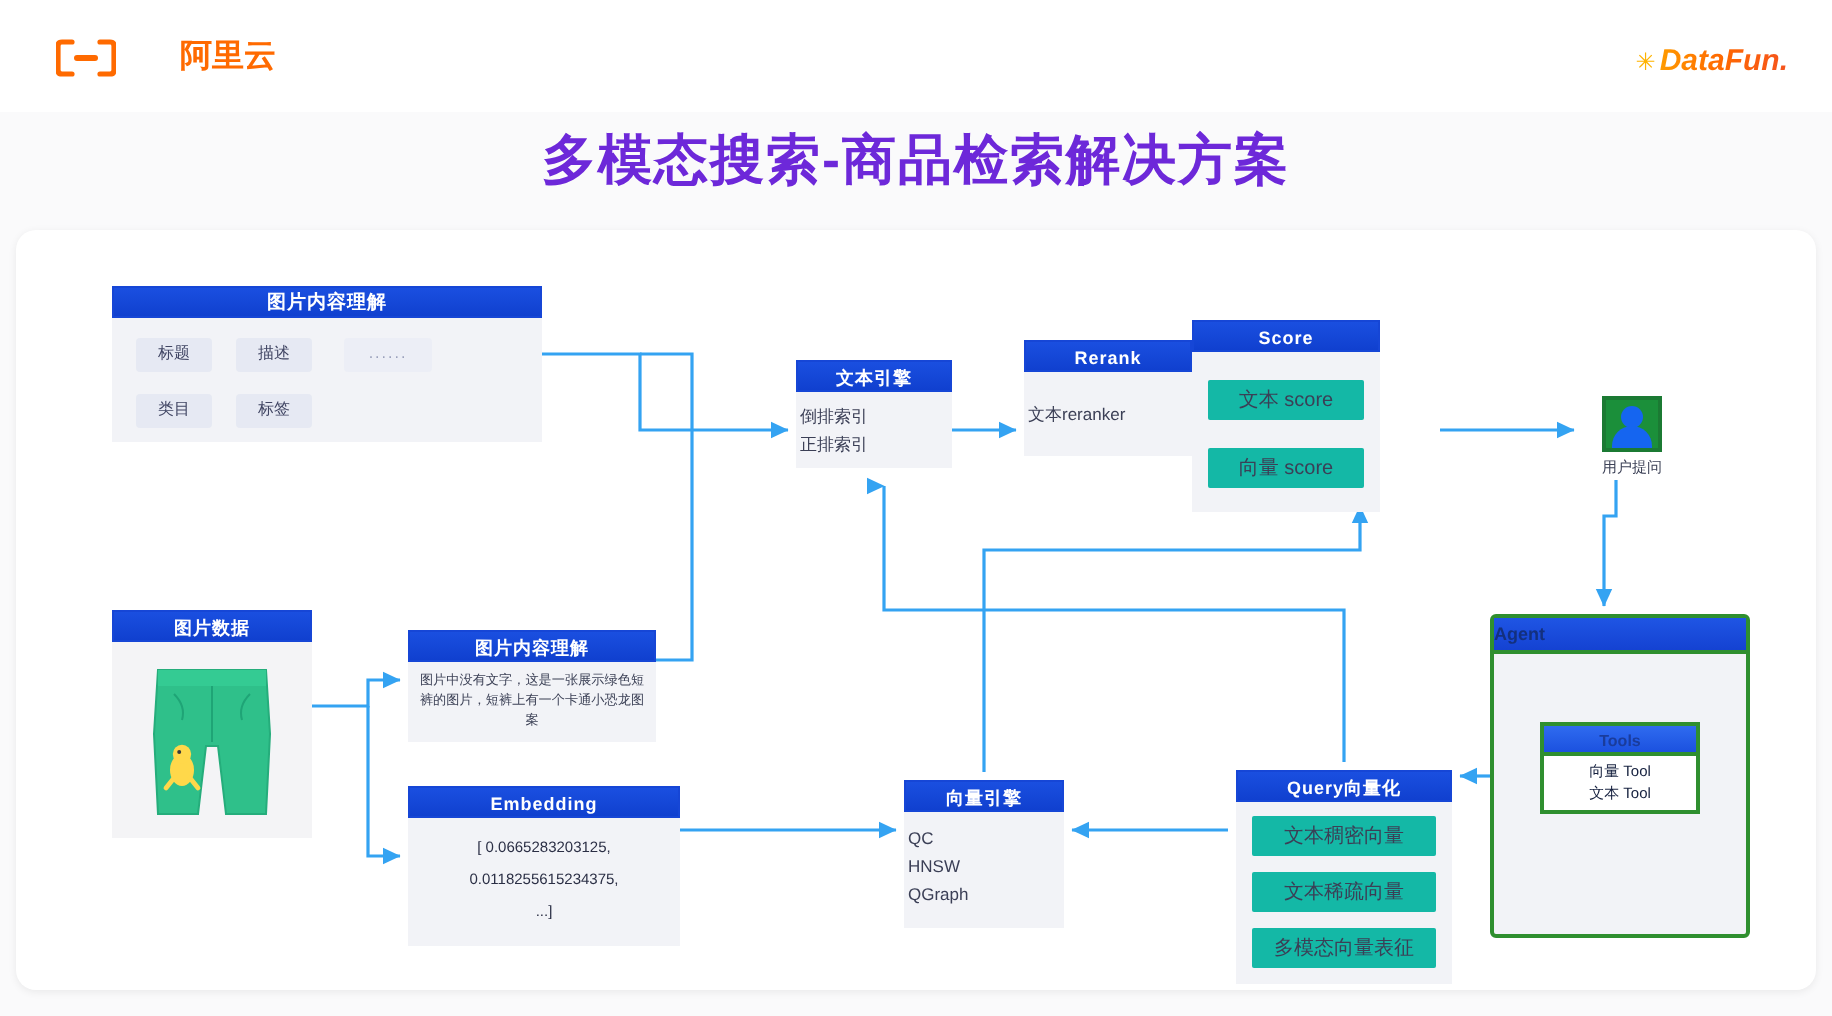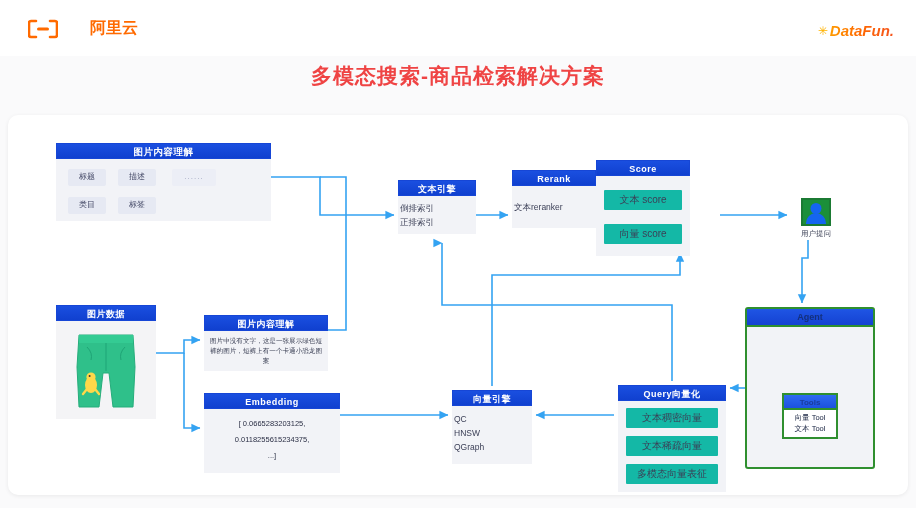--- a/index.html
+++ b/index.html
@@ -42,22 +42,22 @@
     font-size: 15px; font-weight: bold; font-style: italic;
     background: linear-gradient(90deg, #ff9b00 0%, #ff6a00 45%, #f5531d 100%);
     -webkit-background-clip: text; background-clip: text;
     -webkit-text-fill-color: transparent; color: #ff6a00;
   }
 
   
   #title {
     position: absolute; left: 0; top: 62px; width: 916px;
     text-align: center;
-    font-size: 21px; font-weight: bold;
-    color: #ef4444;
+    font-size: 27px; font-weight: bold;
+    color: #6d28d9;
     letter-spacing: 1px;
   }
 
   
   #card {
     position: absolute; left: 8px; top: 115px;
     width: 900px; height: 380px;
     background: #ffffff;
     border-radius: 10px;
     box-shadow: 0 1px 4px rgba(0,0,0,0.07);
@@ -162,28 +162,28 @@
   }
 
   
   #agent {
     position: absolute; left: 737px; top: 192px; width: 130px; height: 162px;
     border: 2px solid #2f8f2f;
     background: #f2f3f7;
     border-radius: 3px;
   }
   #agent .hd {
-    height: 18px; line-height: 17px; text-align: center;
+    height: 18px; line-height: 17px; text-align: left;
     color: #13307e; font-size: 9px; font-weight: bold;
     background: linear-gradient(180deg,#1f55e4 0%,#1442d2 100%);
     border-bottom: 2px solid #2f8f2f;
   }
   #tools {
     position: absolute; left: 50%; top: 52px; transform: translateX(-50%);
-    width: 56px; border: 2px solid #2f8f2f; background: #3b82f6; margin-top: 32px;
+    width: 80px; border: 2px solid #2f8f2f; background: #3b82f6;
   }
   #tools .hd {
     height: 15px; line-height: 15px; text-align: center;
     color: #1a3c9c; font-size: 8px; font-weight: bold;
     background: linear-gradient(180deg,#2f6bf0 0%,#1b51df 100%);
     border-bottom: 2px solid #2f8f2f;
   }
   #tools .bd { padding: 2px 0 3px; background: #ffffff; }
   #tools .t { font-size: 7.5px; color: #16213f; text-align: center; line-height: 11px; }
 

